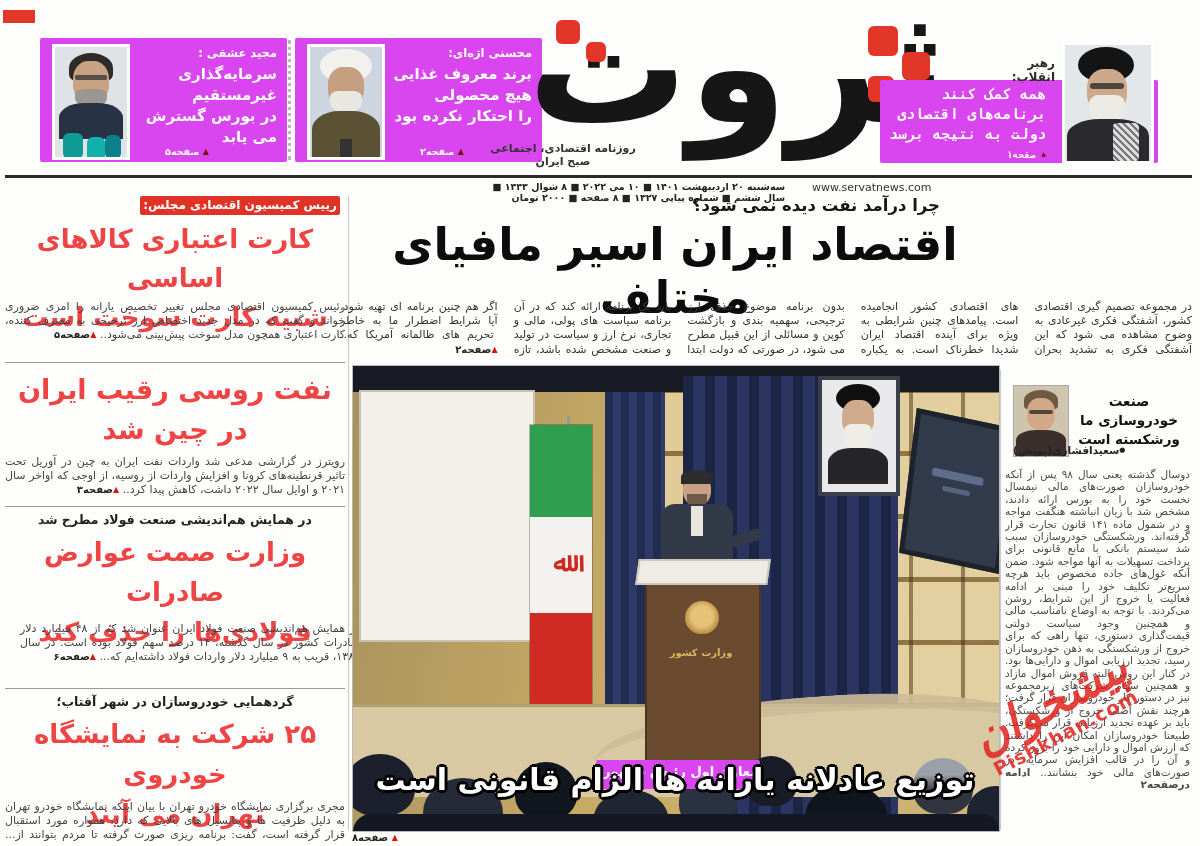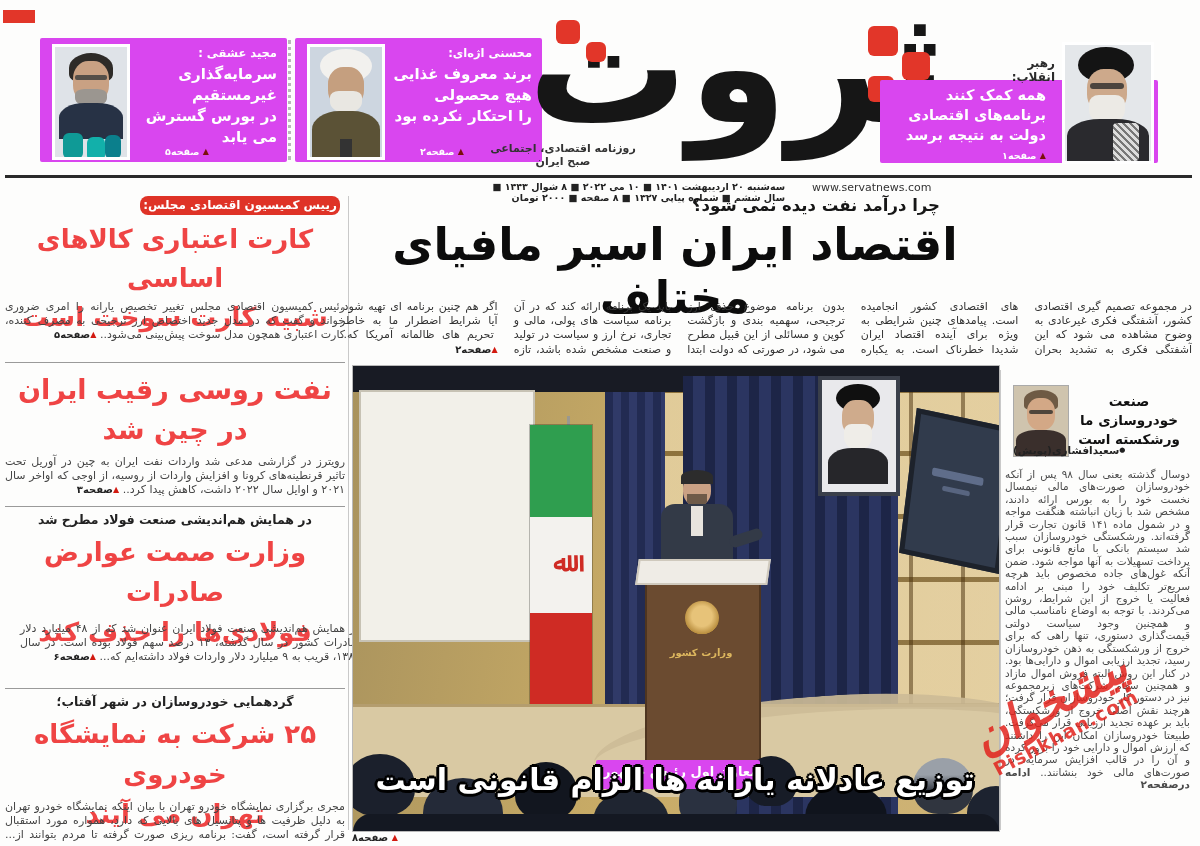--- a/index.html
+++ b/index.html
@@ -8,21 +8,21 @@
   .abs{position:absolute;}
   .rtl{direction:rtl;}
   .preline{white-space:pre-line;}
   .red-box{background:#d946ef;border-radius:2px;}
   .teaser-kicker{color:#fff;font-size:11.5px;font-weight:bold;}
   .teaser-headline{color:#fff;font-weight:bold;font-size:15px;line-height:21px;text-align:right;}
   .teaser-page{color:#fff;font-size:9.5px;font-weight:bold;}
   .tri{color:#7a0f0a;font-size:8px;vertical-align:1px;}
   .tri-red{color:#d21a10;font-size:8px;vertical-align:1px;}
   .photo-frame{background:#dfe3e8;border:3px solid #fff;overflow:hidden;}
-  .kicker-bar{background:#df3327;color:#fff;font-weight:bold;font-size:12px;text-align:center;line-height:19px;border-radius:8px;}
+  .kicker-bar{background:#df3327;color:#fff;font-weight:bold;font-size:12px;text-align:center;line-height:19px;border-radius:2px;}
   .plain-kicker{color:#222;font-size:12.5px;font-weight:bold;text-align:center;}
   .art-headline{color:#ef4444;font-weight:bold;text-align:center;letter-spacing:-.5px;}
   .art-body{color:#444;font-size:11px;line-height:14.2px;text-align:justify;}
   .page-ref{font-size:10px;color:#222;font-weight:bold;}
   .hr{background:#9a9a9a;height:1px;}
   .vr{background:#c9c9c9;width:1px;}
   .masthead-title{font-size:160px;font-weight:bold;color:#161616;line-height:150px;letter-spacing:-4px;}
   .red-sq{background:#e23629;border-radius:6px;}
   .dateline{font-size:10.5px;color:#222;font-weight:bold;}
   .website{font-size:11px;color:#333;}
@@ -90,21 +90,21 @@
     <div class="abs teaser-headline preline rtl" style="right:10px;top:26px;width:145px;">برند معروف غذایی
 هیچ محصولی
 را احتکار نکرده بود</div>
     <div class="abs teaser-page rtl" style="right:78px;bottom:5px;">
       <span class="tri">▲</span>
       <span>صفحه۲</span>
     </div>
   </div>
 
   <div class="abs rtl" style="left:985px;top:56px;width:70px;font-size:12px;font-weight:bold;color:#2b2b2b;text-align:right;z-index:3;">رهبر انقلاب:</div>
-  <div class="abs red-box" style="left:880px;top:80px;width:278px;height:83px;z-index:2;">
+  <div class="abs red-box" style="left:880px;top:80px;width:278px;height:83px;z-index:2;font-family:Liberation Mono, monospace;">
     <div class="abs teaser-headline preline rtl" style="right:112px;top:5px;width:160px;font-size:14.5px;line-height:20px;">همه کمک کنند
 برنامه‌های اقتصادی
 دولت به نتیجه برسد</div>
     <div class="abs teaser-page rtl" style="right:112px;bottom:2px;">
       <span class="tri">▲</span>
       <span>صفحه۱</span>
     </div>
   </div>
   <div class="photo-frame abs" style="left:1062px;top:42px;width:86px;height:116px;z-index:4;background:#e4e7ea;">
     <div class="abs" style="left:13px;top:2px;width:56px;height:36px;background:#141414;border-radius:50%;"></div>

